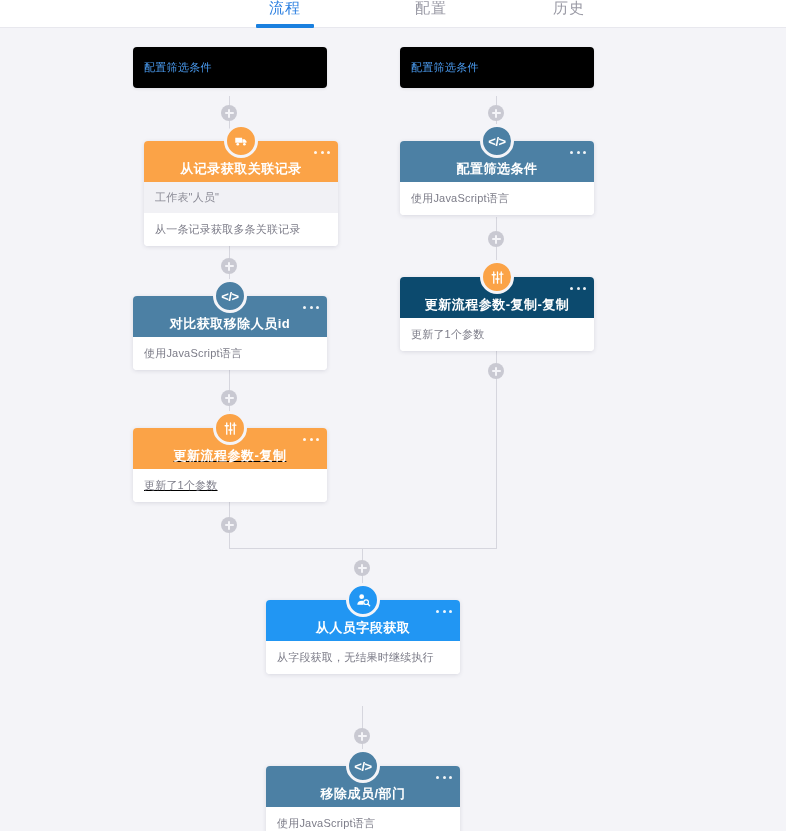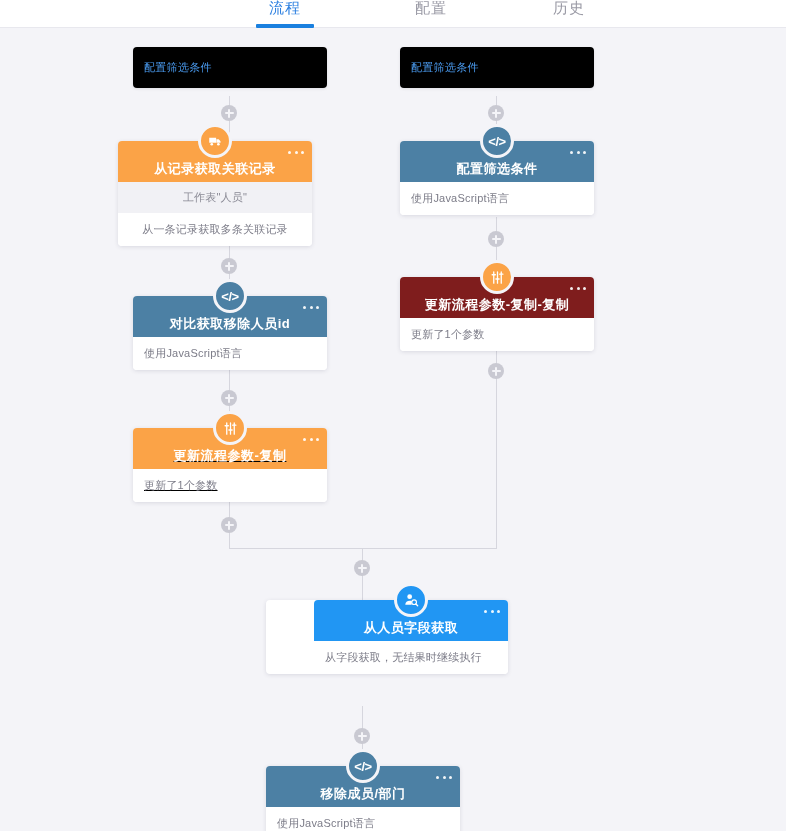--- a/index.html
+++ b/index.html
@@ -232,21 +232,21 @@
   <div class="line-h" style="left: 229px; top: 520px; width: 268px; background: rgb(214, 214, 222);"></div>
   <div class="line-v" style="left: 362px; top: 520px; height: 80px; background: rgb(214, 214, 222);"></div>
 
   <div class="line-v" style="left: 362px; top: 678px; height: 60px; background: rgb(214, 214, 222);"></div>
 
   <div class="filter-card" style="left:133px; top:19px;">
     <span class="link" style="color: rgb(74, 155, 240);">配置筛选条件</span>
   </div>
   <div class="plus" style="left: 221px; top: 77px; background: rgb(201, 201, 210);"></div>
 
-  <div class="node" style="left:118px; top:113px;text-align:center;">
+  <div class="node" style="left:144px; top:113px;">
     <div class="node-head" style="background: rgb(251, 163, 71);">
       <div class="node-icon" style="background: rgb(251, 163, 71);">
         <svg width="15" height="15" viewBox="0 0 24 24" fill="currentColor" aria-hidden="true">
           <path d="M2 6h11v8H2zM13.5 8.5h3.6l2.9 3v2.5h-6.5z"></path>
           <circle cx="6" cy="16.4" r="2.1"></circle>
           <circle cx="16.6" cy="16.4" r="2.1"></circle>
         </svg>
       </div>
       <div class="node-dots">
           <i></i>
@@ -326,21 +326,21 @@
       <span class="node-title">配置筛选条件</span>
     </div>
     <div class="node-body">
       <div class="node-row">使用JavaScript语言</div>
     </div>
   </div>
 
   <div class="plus" style="left: 488px; top: 203px; background: rgb(201, 201, 210);"></div>
 
   <div class="node" style="left:400px; top:249px;">
-    <div class="node-head" style="background: #7f1d1d;">
+    <div class="node-head" style="background: #0c4a6e;">
       <div class="node-icon" style="background: rgb(251, 163, 71);">
         <svg width="15" height="15" viewBox="0 0 24 24" fill="none" stroke="currentColor" stroke-width="2.1" stroke-linecap="round" aria-hidden="true">
           <line x1="6" y1="3" x2="6" y2="21"></line>
           <line x1="12" y1="3" x2="12" y2="21"></line>
           <line x1="18" y1="3" x2="18" y2="21"></line>
           <line x1="3.4" y1="7.6" x2="8.6" y2="7.6"></line>
           <line x1="9.4" y1="14.4" x2="14.6" y2="14.4"></line>
           <line x1="15.4" y1="6.6" x2="20.6" y2="6.6"></line>
         </svg>
       </div>
@@ -353,21 +353,21 @@
     </div>
     <div class="node-body">
       <div class="node-row">更新了1个参数</div>
     </div>
   </div>
 
   <div class="plus" style="left: 488px; top: 335px; background: rgb(201, 201, 210);"></div>
 
   <div class="plus" style="left: 354px; top: 532px; background: rgb(201, 201, 210);"></div>
 
-  <div class="node" style="left:266px; top:572px;padding-left:48px;">
+  <div class="node" style="left:266px; top:572px;">
     <div class="node-head" style="background: rgb(33, 150, 243);">
       <div class="node-icon" style="background: rgb(33, 150, 243);">
         <svg width="16" height="16" viewBox="0 0 24 24" fill="currentColor" aria-hidden="true">
           <circle cx="10" cy="7" r="3.6"></circle>
           <path d="M3.4 19c0-3.7 3-5.9 6.6-5.9 1.2 0 2.3.25 3.2.68l-.2 5.22z"></path>
           <circle cx="16.7" cy="15.3" r="3.5" fill="none" stroke="currentColor" stroke-width="1.7"></circle>
           <line x1="19.3" y1="17.9" x2="22" y2="20.6" stroke="currentColor" stroke-width="2" stroke-linecap="round"></line>
         </svg>
       </div>
       <div class="node-dots">

